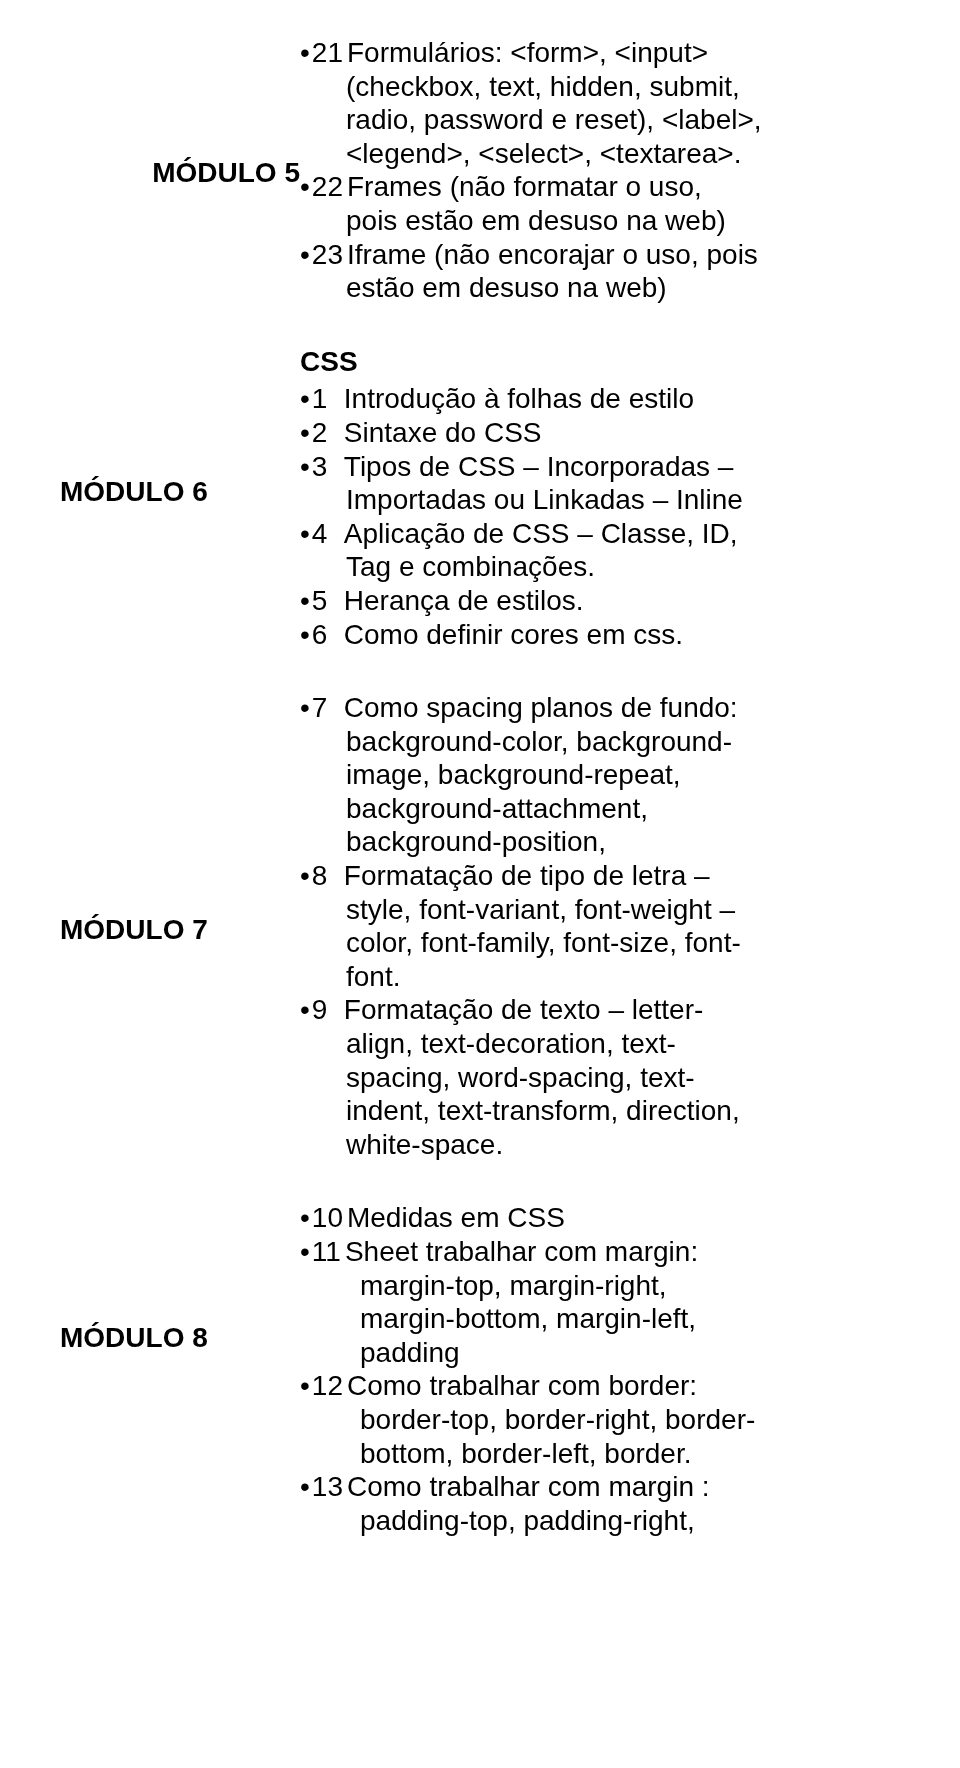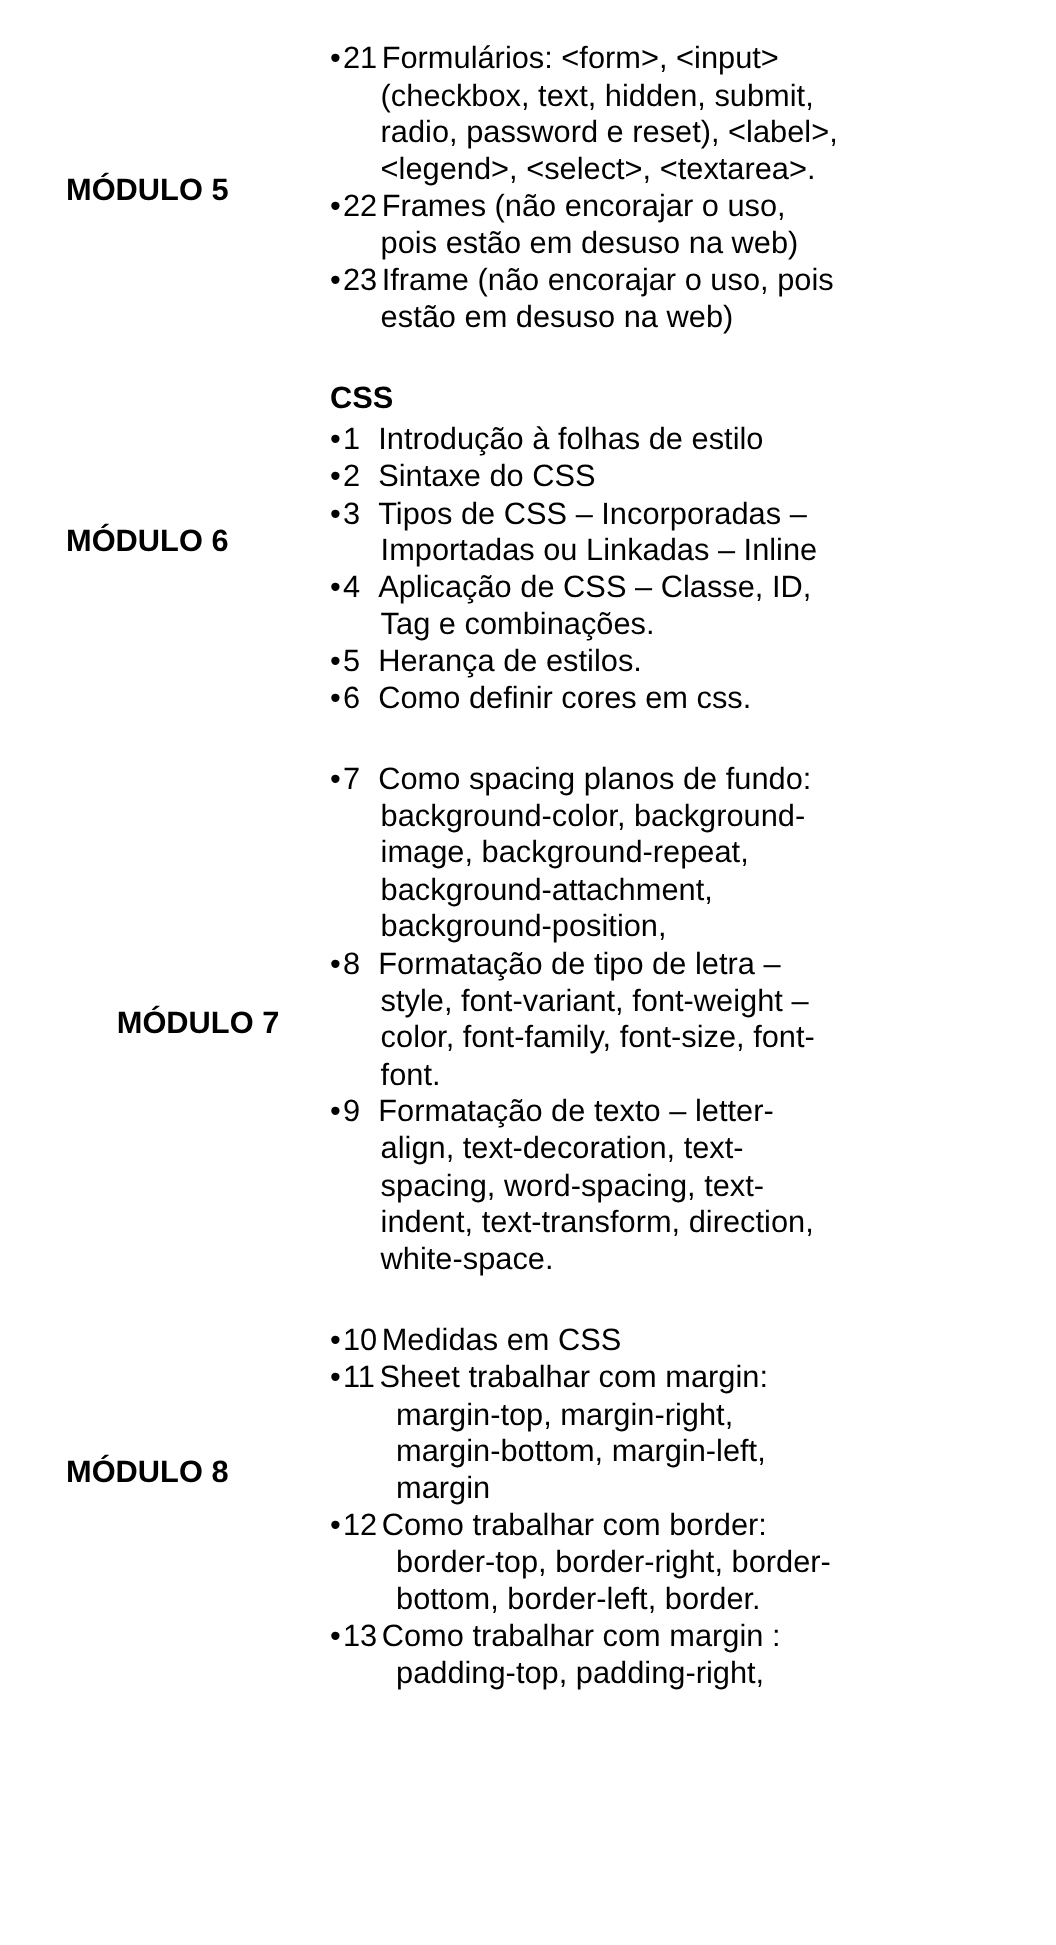--- a/index.html
+++ b/index.html
@@ -54,23 +54,23 @@
     display: inline;
   }
   
   .cont {
     padding-left: 46px;
   }
   .cont-wide {
     padding-left: 60px;
   }
   
-  .label-m5 { padding-top: 120px; }
+  .label-m5 { padding-top: 120px; text-align: right; }
   .label-m6 { padding-top: 130px; }
-  .label-m7 { padding-top: 222px; text-align: center; }
+  .label-m7 { padding-top: 222px; }
   .label-m8 { padding-top: 120px; }
 </style>
 </head>
 <body>
 
 <div class="row">
   <div class="label-col label-m5">MÓDULO 5</div>
   <div class="content-col">
 
     <div class="bullet-item">
@@ -78,21 +78,21 @@
         <span class="bullet-num">21</span>
         <span class="bullet-text">Formulários: &lt;form&gt;, &lt;input&gt;</span>
     </div>
     <div class="cont">(checkbox, text, hidden, submit,</div>
     <div class="cont">radio, password e reset), &lt;label&gt;,</div>
     <div class="cont">&lt;legend&gt;, &lt;select&gt;, &lt;textarea&gt;.</div>
 
     <div class="bullet-item">
       <span class="bullet-dot">•</span>
         <span class="bullet-num">22</span>
-        <span class="bullet-text">Frames (não encorajar o uso,</span>
+        <span class="bullet-text">Frames (não formatar o uso,</span>
     </div>
     <div class="cont">pois estão em desuso na web)</div>
 
     <div class="bullet-item">
       <span class="bullet-dot">•</span>
         <span class="bullet-num">23</span>
         <span class="bullet-text">Iframe (não encorajar o uso, pois</span>
     </div>
     <div class="cont">estão em desuso na web)</div>
 
@@ -191,21 +191,21 @@
         <span class="bullet-text">Medidas em CSS</span>
     </div>
 
     <div class="bullet-item">
       <span class="bullet-dot">•</span>
         <span class="bullet-num">11</span>
         <span class="bullet-text">Sheet trabalhar com margin:</span>
     </div>
     <div class="cont-wide">margin-top, margin-right,</div>
     <div class="cont-wide">margin-bottom, margin-left,</div>
-    <div class="cont-wide">margin</div>
+    <div class="cont-wide">padding</div>
 
     <div class="bullet-item">
       <span class="bullet-dot">•</span>
         <span class="bullet-num">12</span>
         <span class="bullet-text">Como trabalhar com border:</span>
     </div>
     <div class="cont-wide">border-top, border-right, border-</div>
     <div class="cont-wide">bottom, border-left, border.</div>
 
     <div class="bullet-item">

